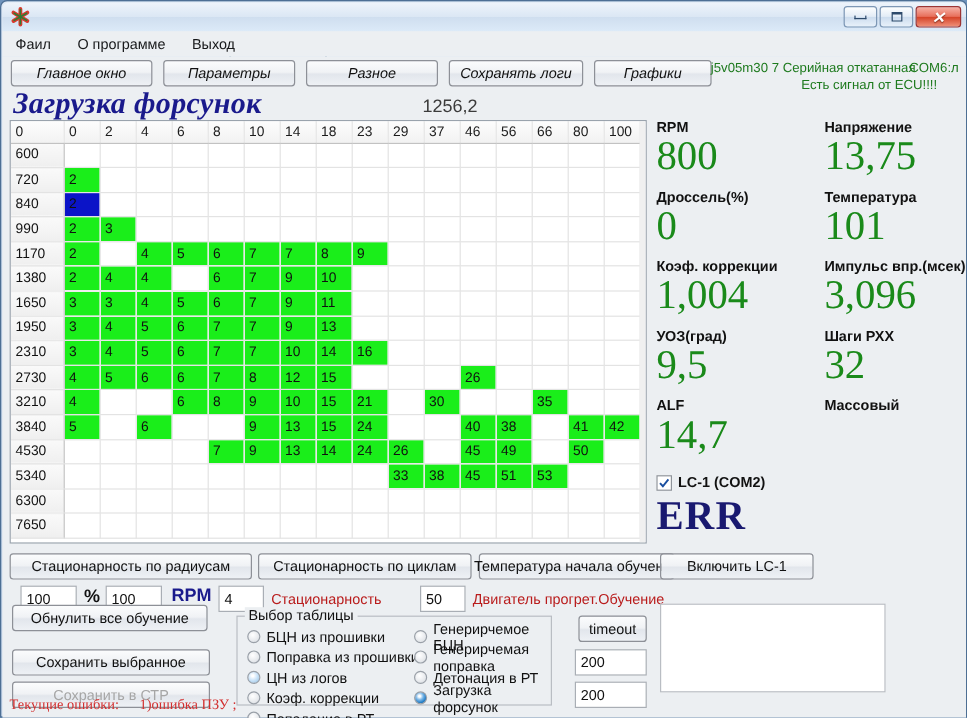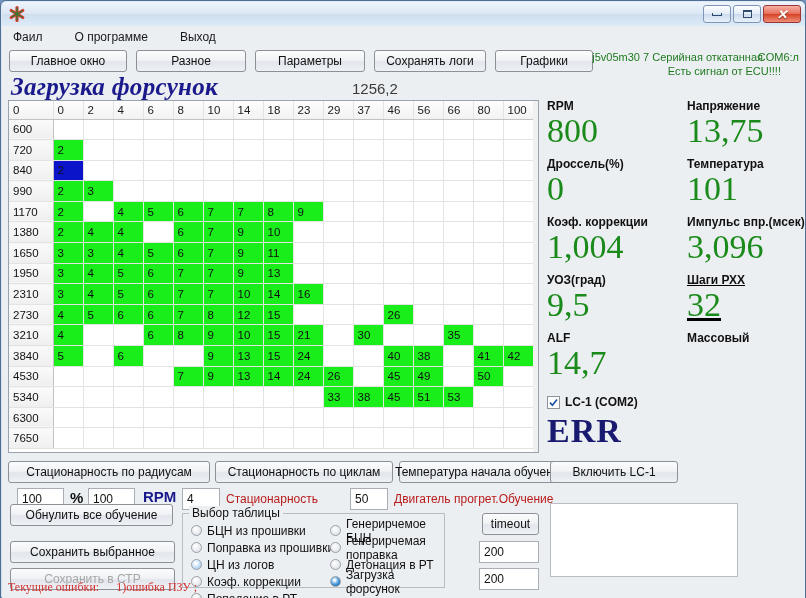--- a/index.html
+++ b/index.html
@@ -42,30 +42,30 @@
   .wb i { display:block; }
   .min-g { width:10px; height:3px; border:1px solid #2d4a6b; border-top:none; }
   .max-g { width:9px; height:8px; border:1px solid #2d4a6b; border-top-width:2px; }
   .close-g { color:#fff; font-size:13px; font-weight:bold; line-height:1;
     text-shadow:0 1px 1px #7a2412; font-family:"Liberation Sans",sans-serif; }
 
   
   .menubar {
     position:absolute; left:1px; top:25px; width:803px; height:21px;
     background:#eceff2;
-    display:flex; align-items:center; padding-left:9px; gap:28px;
+    display:flex; align-items:center; padding-left:9px; gap:18px;
   }
   .menu-item { font-size:12px; color:#17181a; padding:1px 2px; }
 
   
   .client {
     position:absolute; left:1px; top:46px; width:803px; height:551px;
     background:#eceff2;
   }
-  .toolbar { position:absolute; left:7px; top:3px; display:flex; gap:9px; }
+  .toolbar { position:absolute; left:7px; top:3px; display:flex; gap:9px;font-style:italic; }
   .btn {
     border:1px solid #8d9097; border-radius:3px;
     background: linear-gradient(#fbfcfd,#f0f2f5 46%,#e2e6ec 54%,#eef1f5);
     font-size:12px; color:#111; height:22px;
     display:flex; align-items:center; justify-content:center;
     padding:0 8px; white-space:nowrap;
   }
   .btn.disabled { color:#a6a6a6; }
 
   
@@ -185,22 +185,22 @@
   <div class="menubar">
     <div class="menu-item">Фаил</div>
     <div class="menu-item">О программе</div>
     <div class="menu-item">Выход</div>
   </div>
 
   <div class="client">
 
     <div class="toolbar">
       <div class="btn" style="width:118px">Главное окно</div>
+      <div class="btn" style="width:110px">Параметры</div>
       <div class="btn" style="width:110px">Разное</div>
-      <div class="btn" style="width:110px">Параметры</div>
       <div class="btn" style="width:112px">Сохранять логи</div>
       <div class="btn" style="width:98px">Графики</div>
     </div>
 
     <div class="status-wrap">
       <div class="status-l1">
         <span class="st-a">j5v05m30 7 Серийная откатанная</span>
         <span class="st-b">COM6:л</span>
       </div>
       <div class="status-l2">Есть сигнал от ECU!!!!</div>
@@ -589,21 +589,21 @@
         <div class="ro-value">13,75</div>
       </div>
       <div style="position:absolute;left:685px;top:110px;">
         <div class="ro-label">Температура</div>
         <div class="ro-value">101</div>
       </div>
       <div style="position:absolute;left:685px;top:168px;">
         <div class="ro-label">Импульс впр.(мсек)</div>
         <div class="ro-value">3,096</div>
       </div>
-      <div style="position:absolute;left:685px;top:226px;text-decoration:underline;">
+      <div style="position:absolute;left:685px;top:226px;">
         <div class="ro-label">Шаги РХХ</div>
         <div class="ro-value">32</div>
       </div>
       <div style="position:absolute;left:685px;top:284px;">
         <div class="ro-label">Массовый</div>
       </div>
 
       <div style="position:absolute;left:545px;top:348px;display:flex;align-items:center;gap:5px;">
         <span class="chk">
           <svg width="9" height="9" viewBox="0 0 9 9">
@@ -627,21 +627,21 @@
     <div class="txt" style="position:absolute;left:180px;top:441px;width:38px">4</div>
     <div class="lbl-green" style="position:absolute;left:224px;top:445px">Стационарность</div>
 
     <div class="txt" style="position:absolute;left:348px;top:441px;width:38px">50</div>
     <div class="lbl-green" style="position:absolute;left:392px;top:445px">Двигатель прогрет.Обучение</div>
 
     <div class="btn" style="position:absolute;left:8px;top:457px;width:163px">Обнулить все обучение</div>
     <div class="btn" style="position:absolute;left:8px;top:494px;width:165px">Сохранить выбранное</div>
     <div class="btn disabled" style="position:absolute;left:8px;top:521px;width:165px">Сохранить в СТР</div>
 
-    <div class="frame" style="left:180px;top:466px;width:263px;height:75px">
+    <div class="frame" style="left:195px;top:466px;width:263px;height:75px">
       <div class="group-title">Выбор таблицы</div>
       <div style="position:absolute;left:8px;top:8px;">
         <div class="radio-row">
           <span class="radio"></span>
           <span>БЦН из прошивки</span>
           </div>
         <div class="radio-row">
           <span class="radio"></span>
           <span>Поправка из прошивки</span>
           </div>

